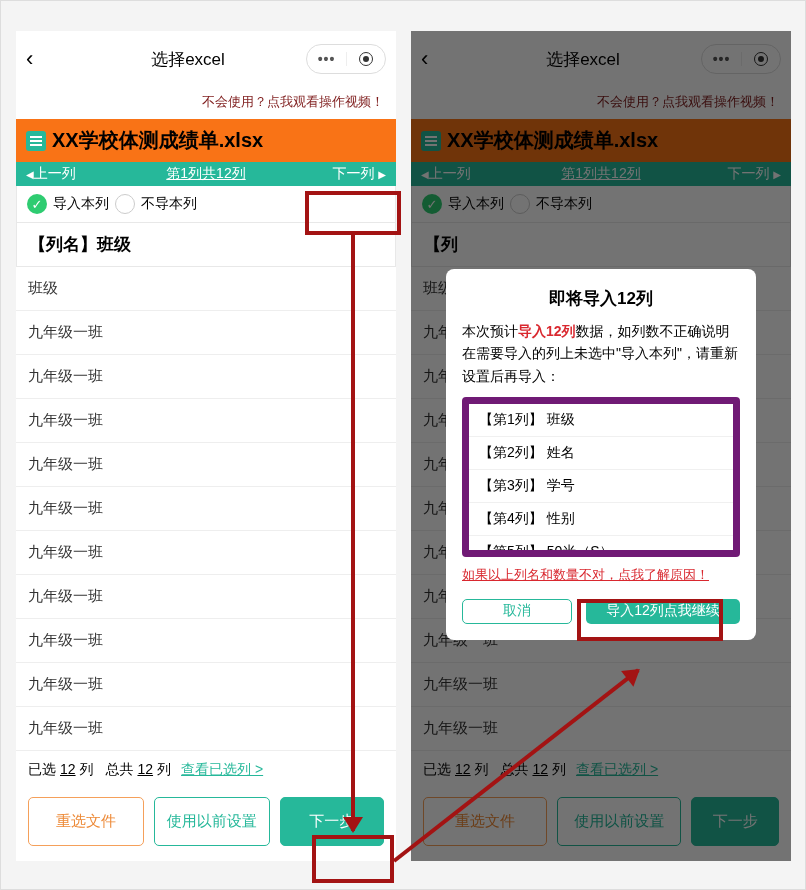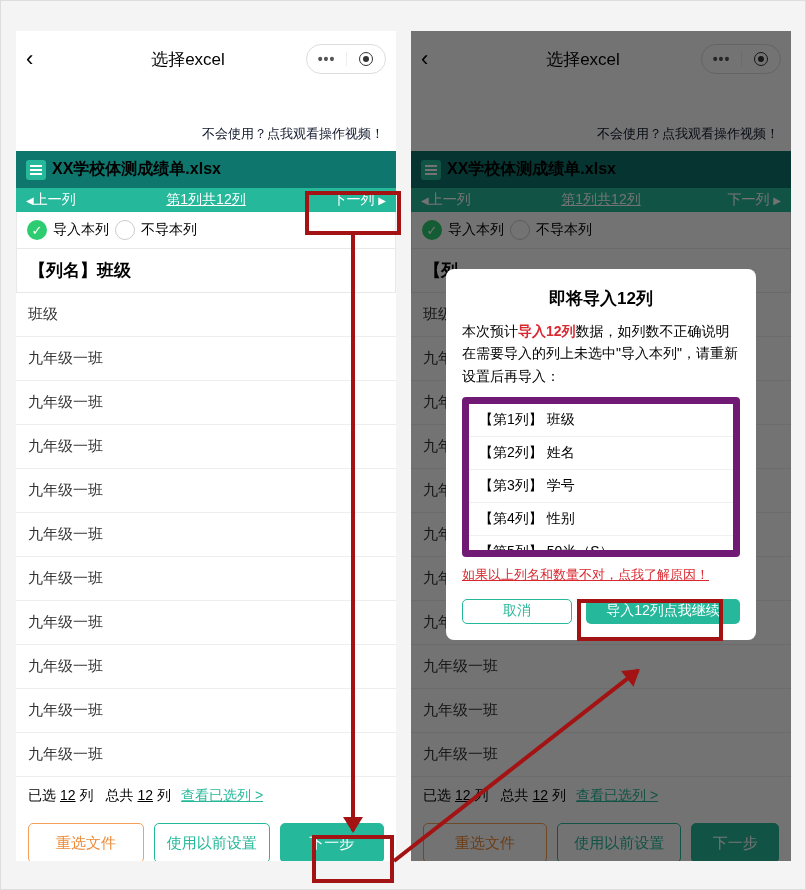--- a/index.html
+++ b/index.html
@@ -10,41 +10,41 @@
   .phone.right { left: 410px; }
   .dim { position:absolute; inset:0; background: rgba(0,0,0,0.55); z-index: 5; }
   .header { height: 56px; display: flex; align-items: center; padding: 0 10px; position: relative; background:#fff; }
   .back { font-size: 22px; font-weight: 300; width: 24px; }
   .title { flex: 1; text-align: center; font-size: 17px; padding-right:60px; }
   .capsule { position:absolute; right:10px; top:13px; width:80px; height:30px; border:1px solid #ddd; border-radius:15px; display:flex; align-items:center; justify-content:center; background:#fff; }
   .capsule .dots { width:50%; text-align:center; font-weight:bold; letter-spacing:1px; font-size:14px; color:#555; }
   .capsule .target { width:50%; border-left:1px solid #eee; display:flex; align-items:center; justify-content:center; }
   .capsule .target .ring { width:14px; height:14px; border:1px solid #333; border-radius:50%; display:flex; align-items:center; justify-content:center; }
   .capsule .target .dot { width:6px; height:6px; background:#333; border-radius:50%; }
-  .helplink { text-align:right; color:#0f172a; font-size:13px; padding: 6px 12px 8px; background:#fff;margin-top:32px; }
-  .filebar { display:flex; align-items:center; padding: 8px 10px; font-weight:bold; font-size:16px; background:#0f766e; }
+  .helplink { text-align:right; color:#7f1d1d; font-size:13px; padding: 6px 12px 8px; background:#fff; }
+  .filebar { display:flex; align-items:center; padding: 8px 10px; font-weight:bold; font-size:20px; background:#f97316; }
   .fileicon { width:20px; height:20px; background:#26b89a; border-radius:3px; margin-right:6px; display:flex; flex-direction:column; justify-content:center; align-items:center; gap:2px; padding:4px; }
   .fileicon span { display:block; width:12px; height:2px; background:#fff; }
   .pager { display:flex; background:#26b89a; color:#fff; font-size:14px; height:24px; align-items:center; }
   .pager > div { flex:1; text-align:center; padding:0 10px; }
   .pager .prev { text-align:left; }
   .pager .next { text-align:right; }
   .pager .mid { text-decoration: underline; }
   .pager .tri { font-size:10px; }
   .radiorow { display:flex; align-items:center; gap:6px; padding:8px 10px; font-size:14px; border:1px solid #e8e8e8; border-top:none; }
   .radio { width:20px; height:20px; border-radius:50%; display:flex; align-items:center; justify-content:center; }
   .radio.on { background:#2ecc71; color:#fff; font-size:13px; }
   .radio.off { border:1px solid #ccc; background:#fff; }
   .colname { padding:10px 12px; font-weight:bold; font-size:17px; border:1px solid #e8e8e8; border-top:none; }
   .datarow { padding:12px 12px; font-size:15px; color:#333; border-bottom:1px solid #eee; }
   .footerinfo { padding:10px 12px; font-size:14px; display:flex; gap:4px; align-items:baseline; background:#fff; }
   .ul { text-decoration: underline; }
   .viewsel { color:#26b89a; text-decoration: underline; margin-left:6px; }
   .btnrow { display:flex; gap:10px; padding: 8px 12px 14px; background:#fff; }
-  .btn { flex:1; height:40px; border-radius:5px; display:flex; align-items:center; justify-content:center; font-size:15px; }
+  .btn { flex:1; height:49px; border-radius:5px; display:flex; align-items:center; justify-content:center; font-size:15px; }
   .btn.orange { border:1px solid #f5a05a; color:#ed8936; background:#fff; }
   .btn.teal-o { border:1px solid #26b89a; color:#26b89a; background:#fff; }
   .btn.teal { background:#26b89a; color:#fff; border:1px solid #26b89a; flex:0.9; }
   .phone.right .btn.teal { flex:0.7; }
   .modal { position:absolute; z-index:10; left:35px; right:35px; top:238px; background:#fff; border-radius:8px; padding:18px 16px 16px; }
   .modal h3 { text-align:center; font-size:17px; margin-bottom:10px; }
   .modal .desc { font-size:14px; line-height:1.6; }
   .modal .red { color:#d9282f; font-weight:bold; }
   .collist { border:7px solid #701a75; border-radius:4px; margin:10px 0 8px; max-height:160px; overflow:hidden; }
   .collist div { padding:7px 10px; font-size:14px; border-bottom:1px solid #f0f0f0; }

